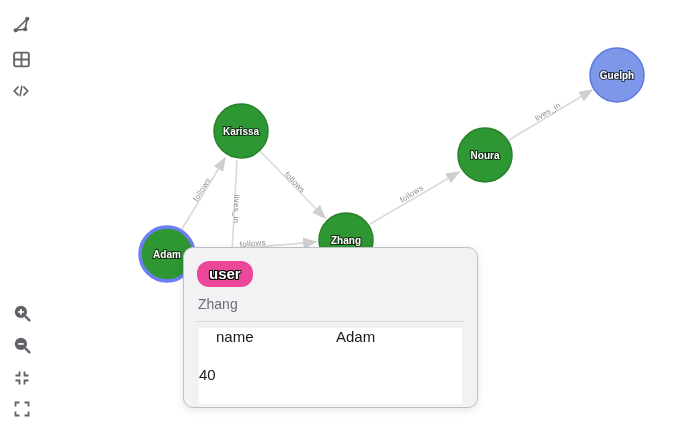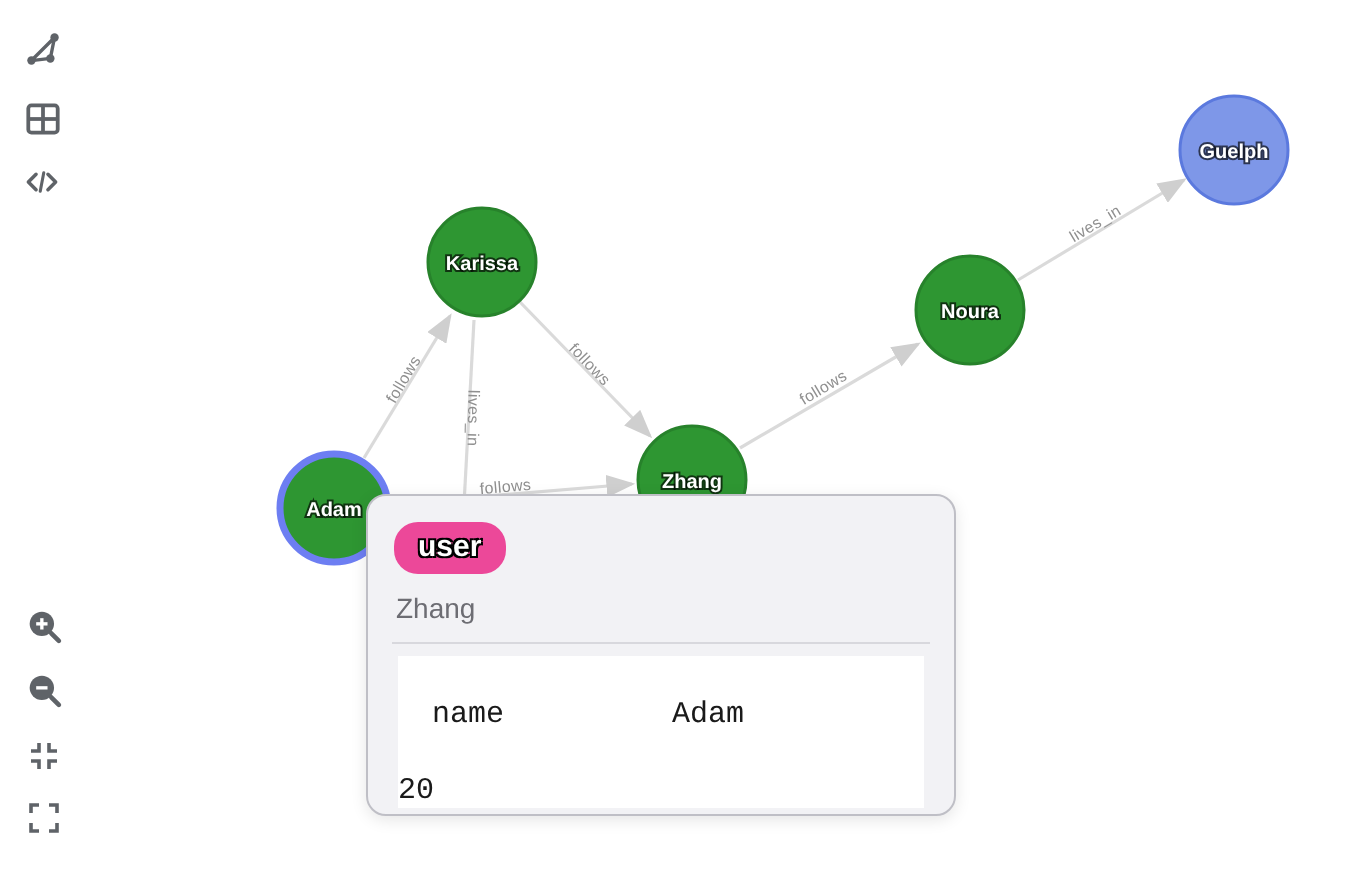--- a/index.html
+++ b/index.html
@@ -67,23 +67,23 @@
   .divider {
     margin: 9px 12px 0 12px;
     border-top: 1px solid #d8d8dd;
   }
   .props {
     margin: 6px 15px 0 15px;
     background: #ffffff;
     height: 76px;
   }
   .prop-row {
-    display: flex; align-items: flex-end;
+    display: flex; align-items: flex-start;
     height: 38px;
-    font-size: 15px; color: #1a1a1a; font-family: Liberation Mono, monospace;
+    font-size: 15px; color: #1a1a1a;
   }
   .prop-key { width: 120px; padding-left: 17px; }
   .prop-value { flex: 1; }
 </style>
 </head>
 <body>
 
 <div class="stage">
 
   <div class="icon-btn" style="left:9px; top:12px;">
@@ -198,18 +198,18 @@
   <div class="tooltip">
     <span class="badge">user</span>
     <div class="node-type">Zhang</div>
     <div class="divider"></div>
     <div class="props">
       <div class="prop-row">
         <span class="prop-key">name</span>
         <span class="prop-value">Adam</span>
       </div>
       <div class="prop-row">
-        <span class="prop-value">20</span>
+        <span class="prop-value">40</span>
       </div>
     </div>
   </div>
 
 </div>
 
 </body></html>

